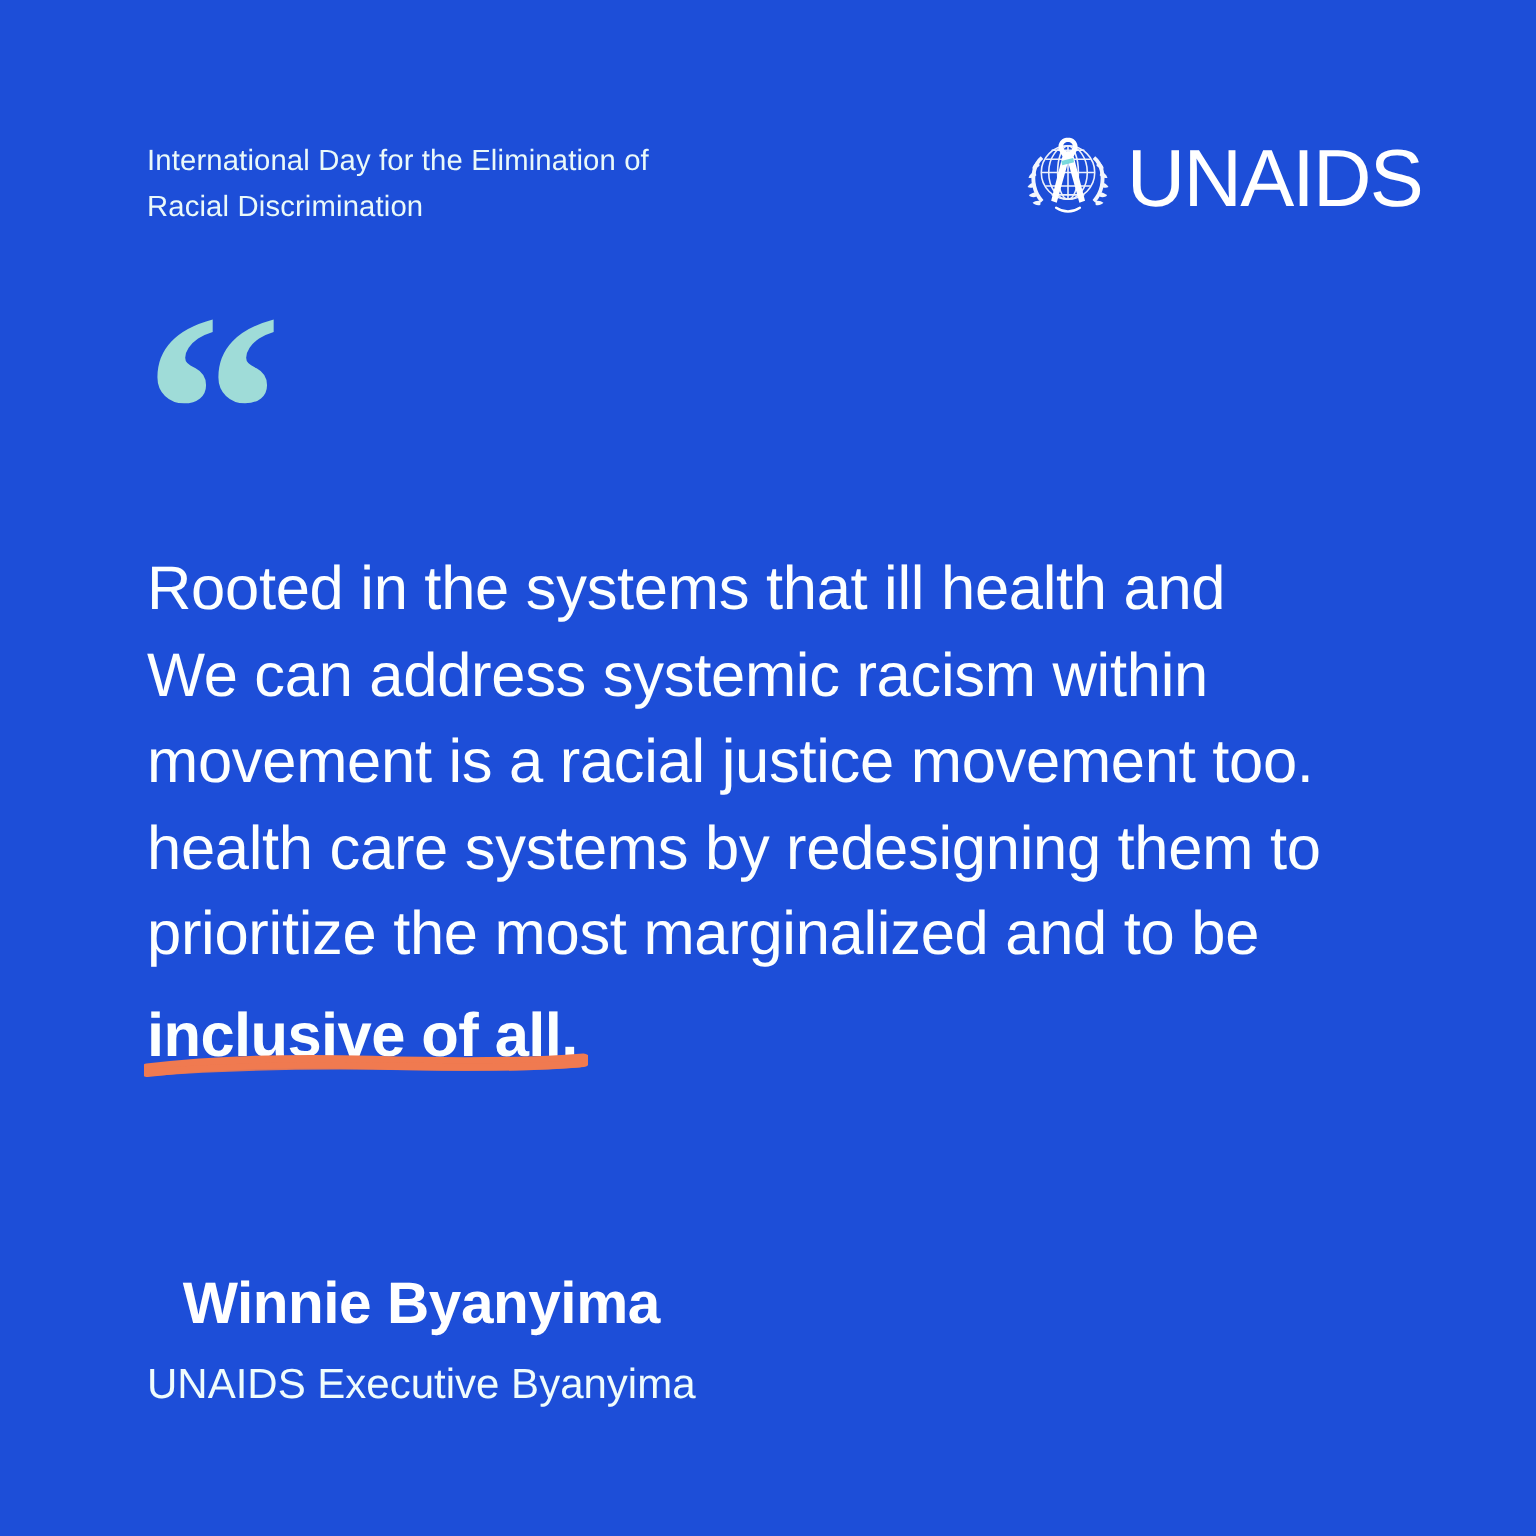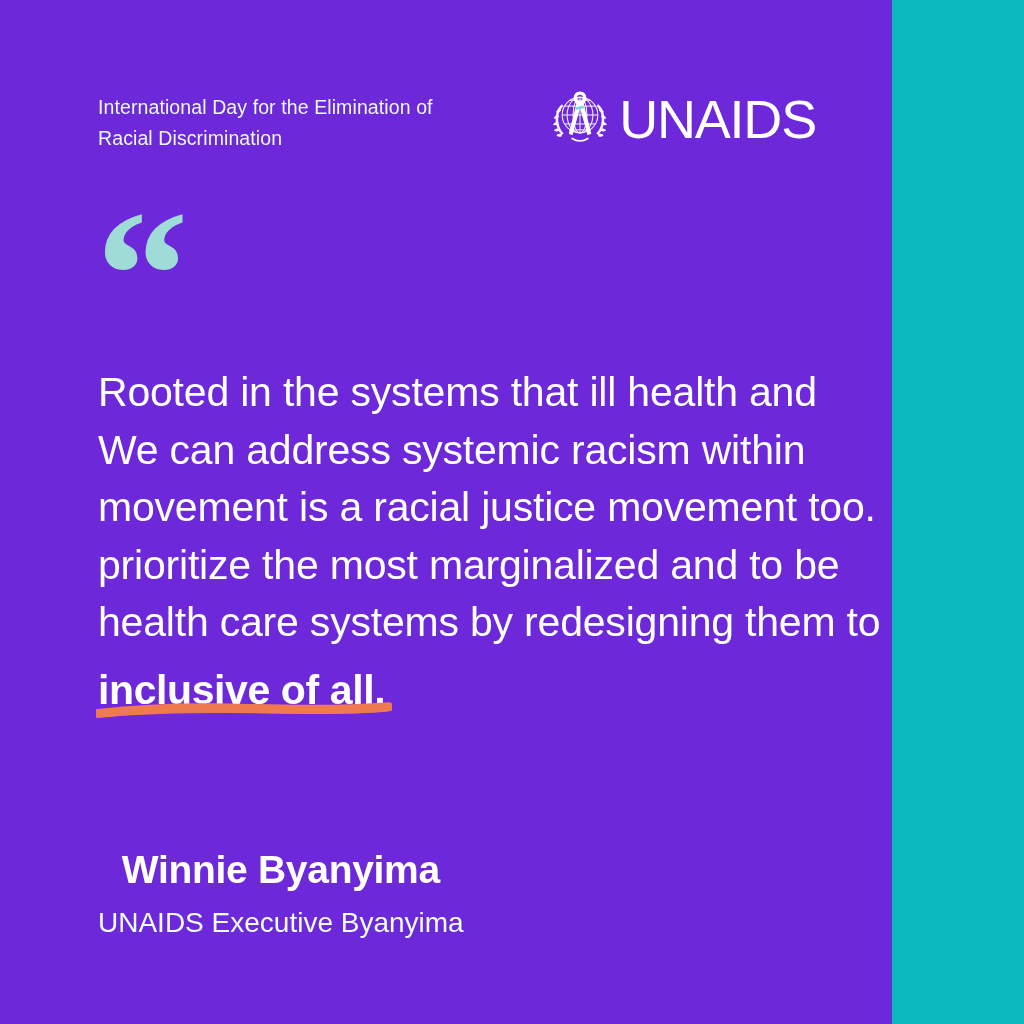--- a/index.html
+++ b/index.html
@@ -8,23 +8,23 @@
   }
   body {
     width: 1024px;
     height: 1024px;
     overflow: hidden;
     font-family: "Liberation Sans", sans-serif;
     background: #0CB9BF;
   }
   .card {
     position: relative;
-    width: 892px;
+    width: 1024px;
     height: 1024px;
-    background: #6d28d9;
+    background: #1d4ed8;
     box-sizing: border-box;
   }
 
   
   .header {
     position: absolute;
     top: 92px;
     left: 98px;
     right: 76px;
     display: flex;
@@ -185,22 +185,22 @@
       <div class="wordmark">UNAIDS</div>
     </div>
   </div>
 
   <div class="quote-glyph">“</div>
 
   <div class="quote-body">
     <div class="quote-line">Rooted in the systems that ill health and</div>
     <div class="quote-line">We can address systemic racism within</div>
     <div class="quote-line">movement is a racial justice movement too.</div>
+    <div class="quote-line">health care systems by redesigning them to</div>
     <div class="quote-line">prioritize the most marginalized and to be</div>
-    <div class="quote-line">health care systems by redesigning them to</div>
     <div style="position:relative;">
       <span class="quote-line final">inclusive of all.</span>
       <svg class="underline-stroke" viewBox="0 0 296 16" preserveAspectRatio="none" aria-hidden="true">
         <path d="M2 11.5 C 48 6.2, 104 5.0, 152 6.4 C 200 7.8, 252 8.0, 293 4.8" fill="none" stroke="#F07A50" stroke-width="9" stroke-linecap="round"></path>
         <path d="M6 12.8 C 60 8.6, 120 8.0, 176 9.0 C 228 9.9, 266 9.4, 290 7.2" fill="none" stroke="#F07A50" stroke-width="5" stroke-linecap="round" opacity="0.9"></path>
       </svg>
     </div>
   </div>
 
   <div class="attribution">

